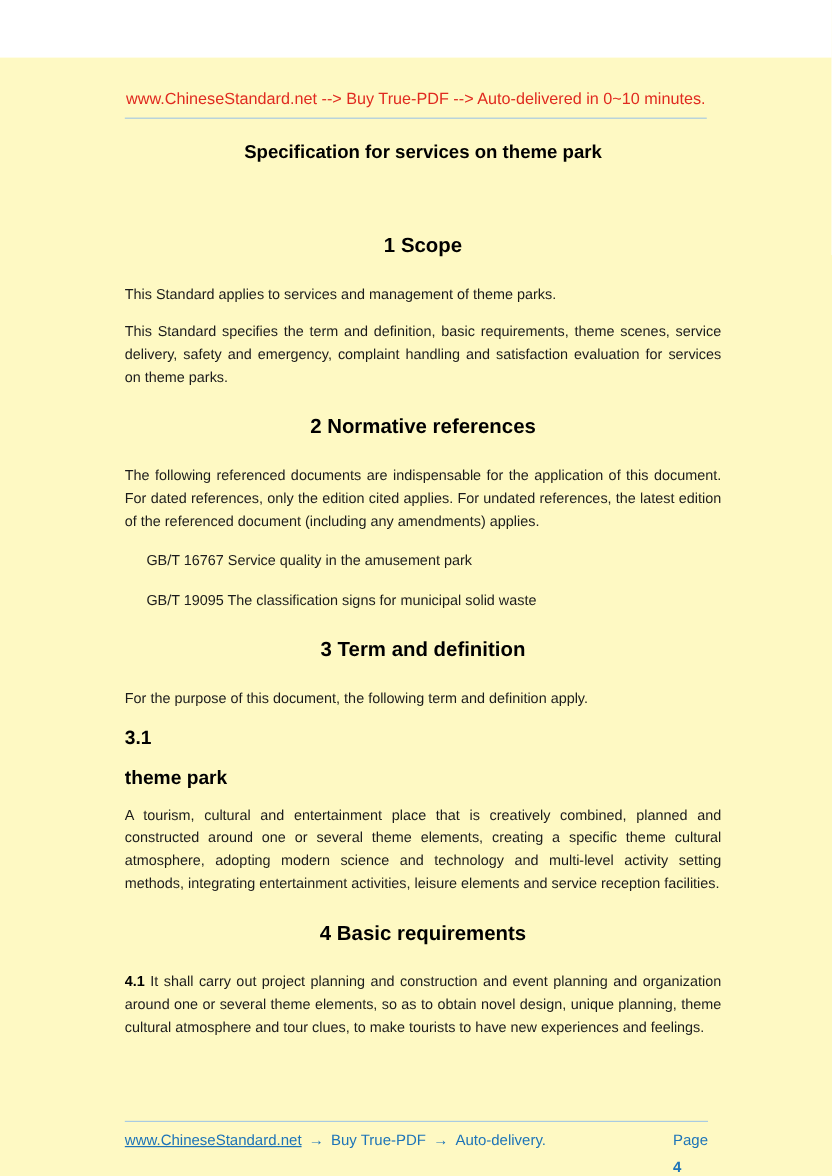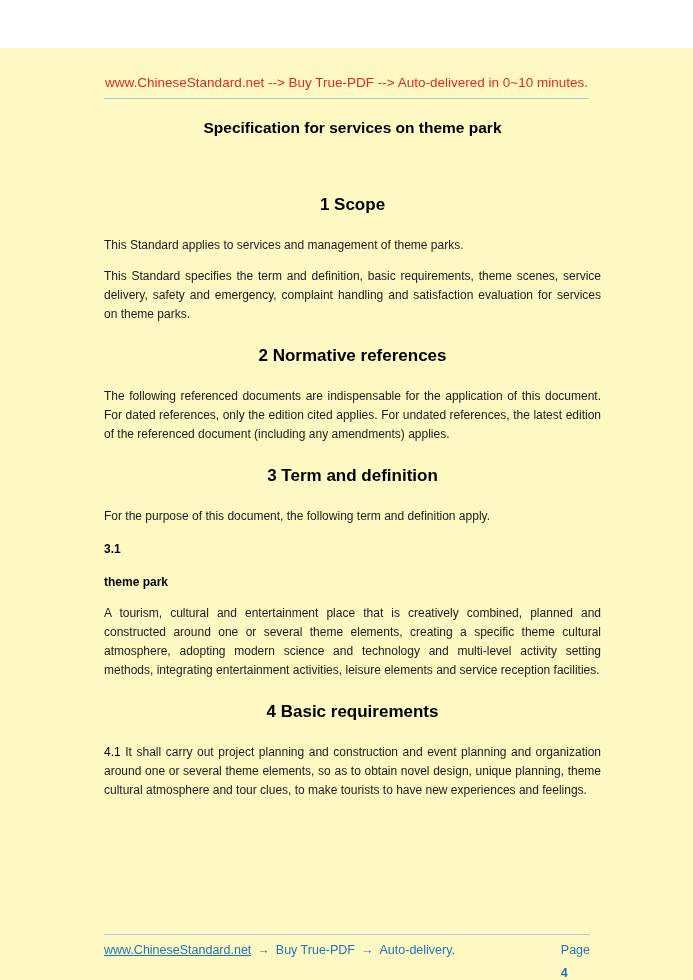--- a/index.html
+++ b/index.html
@@ -70,27 +70,27 @@
     margin-top: 12px;
   }
   .justify { text-align: justify; }
   .ref-line {
     font-size: 12px;
     line-height: 19px;
     padding-left: 18px;
     margin-top: 14px;
   }
   .term-label {
-    font-size: 12px;
+    font-size: 16px;
     font-weight: bold;
     line-height: 19px;
     margin-top: 14px;
     color: #000;
   }
-  .clause-number { font-weight: normal; color: #000; }
+  .clause-number { font-weight: bold; color: #000; }
 
   
   .footer {
     position: absolute;
     left: 104px;
     right: 103px;
     top: 886px;
   }
   .footer-rule {
     border: none;
@@ -131,20 +131,22 @@
 
     <section>
       <h2 class="section-heading">1 Scope</h2>
       <p class="body-para">This Standard applies to services and management of theme parks.</p>
       <p class="body-para justify">This Standard specifies the term and definition, basic requirements, theme scenes, service delivery, safety and emergency, complaint handling and satisfaction evaluation for services on theme parks.</p>
     </section>
 
     <section>
       <h2 class="section-heading">2 Normative references</h2>
       <p class="body-para justify">The following referenced documents are indispensable for the application of this document. For dated references, only the edition cited applies. For undated references, the latest edition of the referenced document (including any amendments) applies.</p>
+      <p class="ref-line">GB/T 16767 Service quality in the amusement park</p>
+      <p class="ref-line">GB/T 19095 The classification signs for municipal solid waste</p>
     </section>
 
     <section>
       <h2 class="section-heading">3 Term and definition</h2>
       <p class="body-para">For the purpose of this document, the following term and definition apply.</p>
       <p class="term-label">3.1</p>
       <p class="term-label">theme park</p>
       <p class="body-para justify">A tourism, cultural and entertainment place that is creatively combined, planned and constructed around one or several theme elements, creating a specific theme cultural atmosphere, adopting modern science and technology and multi-level activity setting methods, integrating entertainment activities, leisure elements and service reception facilities.</p>
     </section>
 

